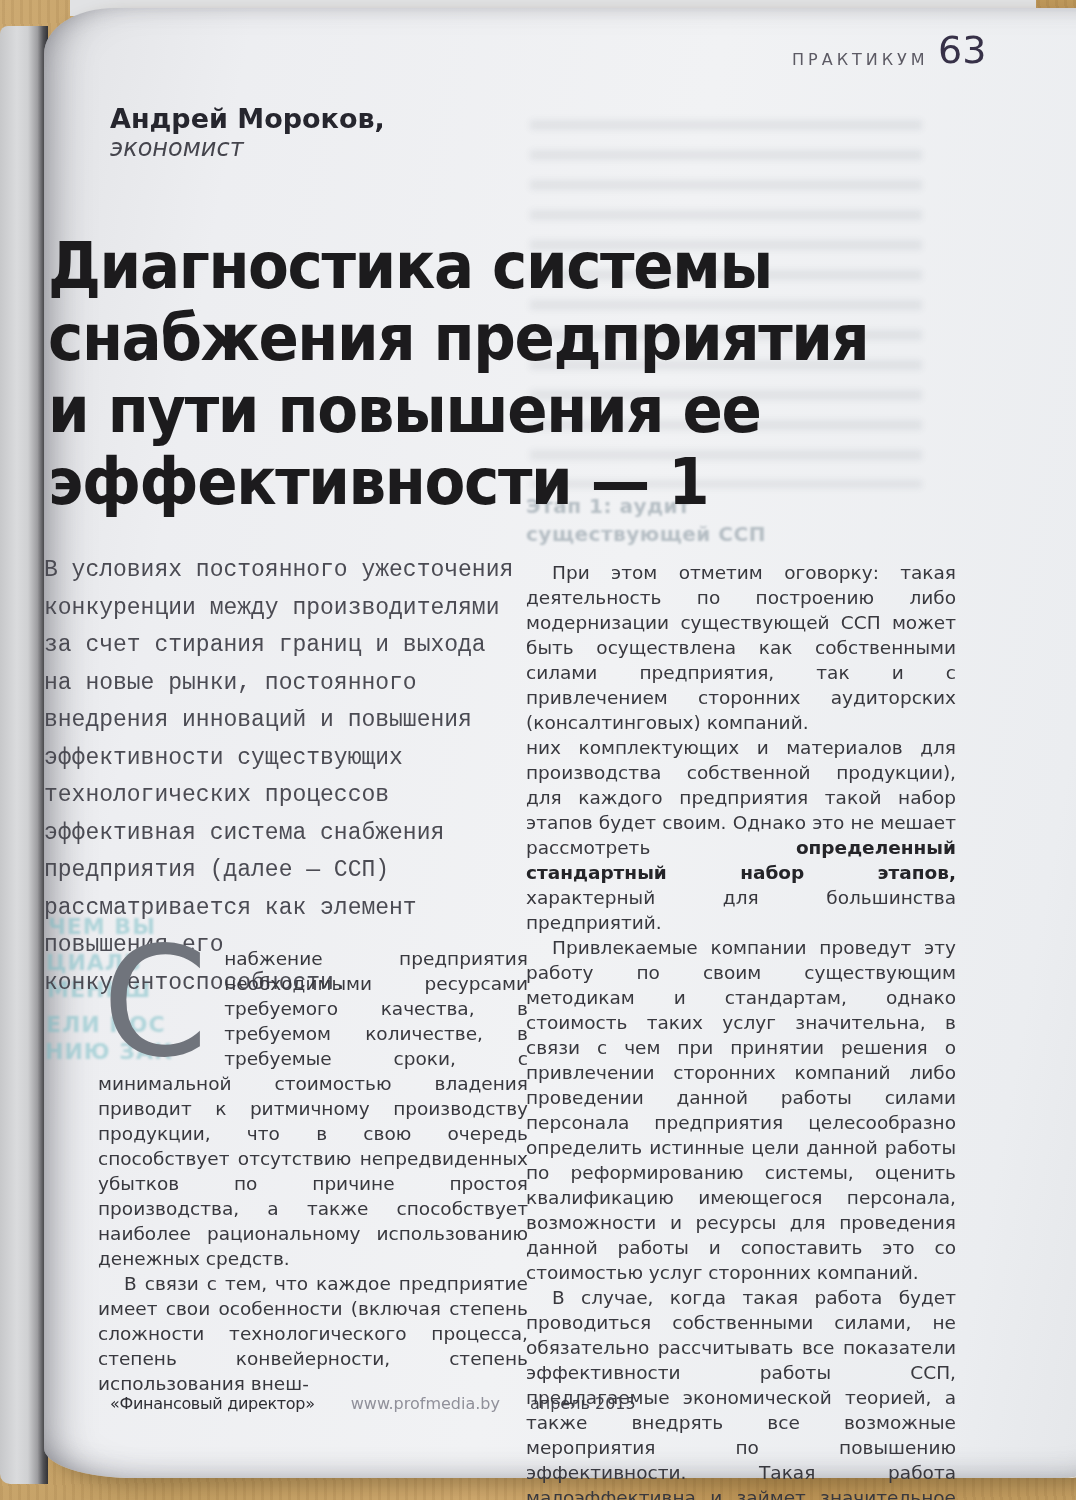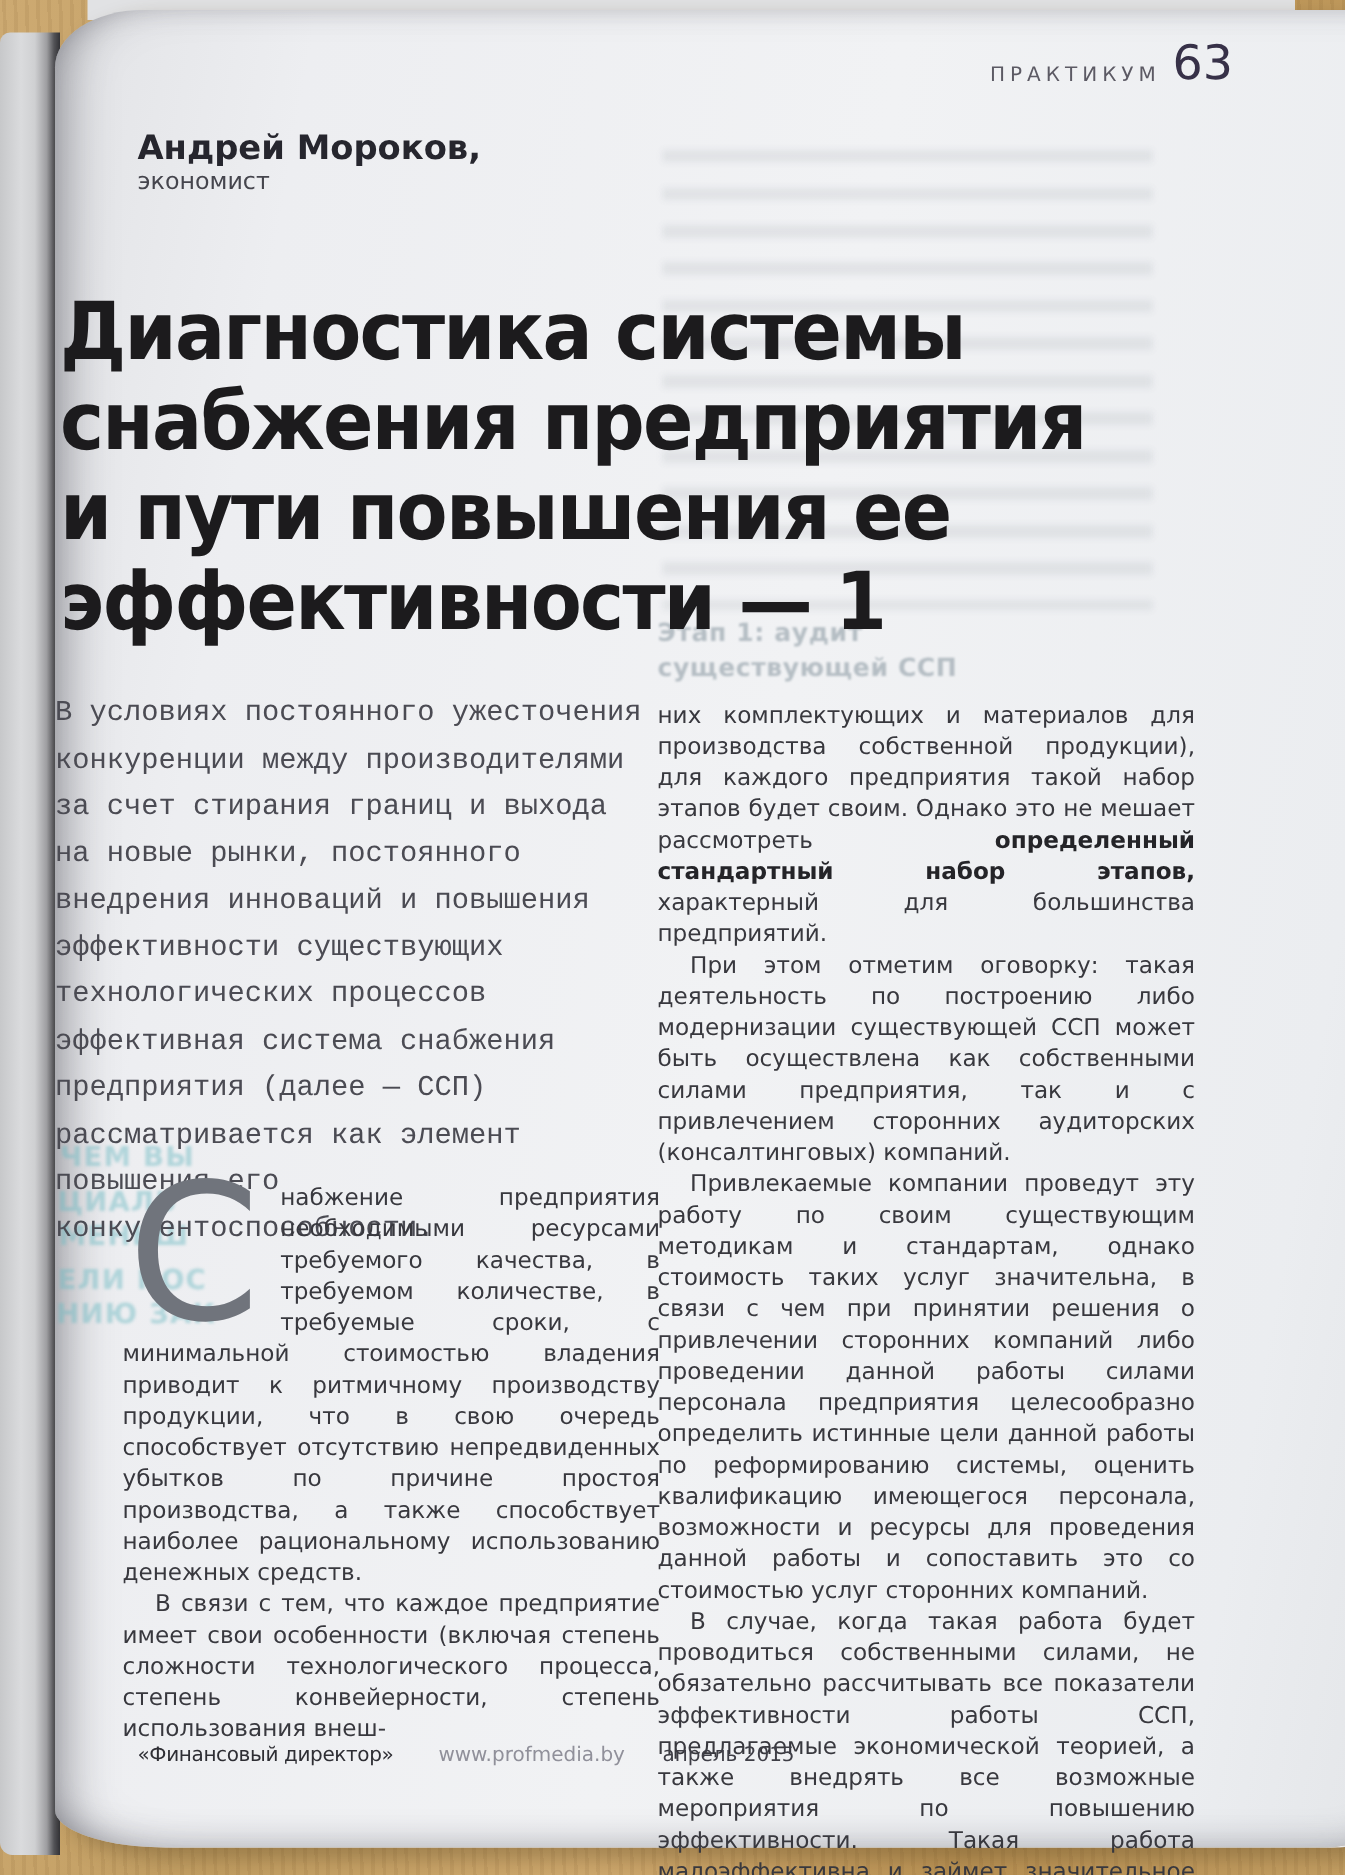--- a/index.html
+++ b/index.html
@@ -50,21 +50,21 @@
   .ghost-cyan{position:absolute;font-weight:bold;font-size:22px;letter-spacing:1px;color:rgba(110,185,195,0.48);filter:blur(1.3px);}
   .gc-1{left:4px;top:906px;} .gc-2{left:2px;top:942px;} .gc-3{left:3px;top:969px;}
   .gc-4{left:2px;top:1004px;} .gc-5{left:1px;top:1031px;}
 
   
   .kicker{position:absolute;left:748px;top:42px;font-size:16px;letter-spacing:4px;color:#5c5a64;}
   .pagenum{position:absolute;left:894px;top:20px;font-size:38px;font-weight:400;color:#373148;}
 
   
   .author-name{position:absolute;left:66px;top:95px;font-size:27px;font-weight:bold;color:#26262e;}
-  .author-role{position:absolute;left:66px;top:126px;font-size:19px;color:#45454d;}
+  .author-role{position:absolute;left:66px;top:126px;font-size:24px;color:#45454d;font-style:italic;}
 
   
   .title{
     position:absolute;left:4px;top:222px;width:1000px;margin:0;
     font-size:64px;line-height:72px;font-weight:900;color:#1c1b1d;letter-spacing:-1.5px;
     transform:scaleX(0.93);transform-origin:left top;
   }
 
   
   .lead{
@@ -126,22 +126,22 @@
       <span style="display:block">эффективности — 1</span>
     </h1>
 
     <p class="lead">В условиях постоянного ужесточения конкуренции между производителями за счет стирания границ и выхода на новые рынки, постоянного внедрения инноваций и повышения эффективности существующих технологических процессов эффективная система снабжения предприятия (далее — ССП) рассматривается как элемент повышения его конкурентоспособности.</p>
 
     <div class="col col-left" id="col-left">
         <p class="body-para"><span class="dropcap">С</span><span>набжение предприятия необходимыми ресурсами требуемого качества, в требуемом количестве, в требуемые сроки, с минимальной стоимостью владения приводит к ритмичному производству продукции, что в свою очередь способствует отсутствию непредвиденных убытков по причине простоя производства, а также способствует наиболее рациональному использованию денежных средств.</span></p>
         <p class="body-para indent"><span>В связи с тем, что каждое предприятие имеет свои особенности (включая степень сложности технологического процесса, степень конвейерности, степень использования внеш-</span></p>
       </div>
     <div class="col col-right" id="col-right">
+        <p class="body-para indent"><span>При этом отметим оговорку: такая деятельность по построению либо модернизации существующей ССП может быть осуществлена как собственными силами предприятия, так и с привлечением сторонних аудиторских (консалтинговых) компаний.</span></p>
         <p class="body-para"><span>них комплектующих и материалов для производства собственной продукции), для каждого предприятия такой набор этапов будет своим. Однако это не мешает рассмотреть </span><b>определенный стандартный набор этапов,</b><span> характерный для большинства предприятий.</span></p>
-        <p class="body-para indent"><span>При этом отметим оговорку: такая деятельность по построению либо модернизации существующей ССП может быть осуществлена как собственными силами предприятия, так и с привлечением сторонних аудиторских (консалтинговых) компаний.</span></p>
         <p class="body-para indent"><span>Привлекаемые компании проведут эту работу по своим существующим методикам и стандартам, однако стоимость таких услуг значительна, в связи с чем при принятии решения о привлечении сторонних компаний либо проведении данной работы силами персонала предприятия целесообразно определить истинные цели данной работы по реформированию системы, оценить квалификацию имеющегося персонала, возможности и ресурсы для проведения данной работы и сопоставить это со стоимостью услуг сторонних компаний.</span></p>
         <p class="body-para indent"><span>В случае, когда такая работа будет проводиться собственными силами, не обязательно рассчитывать все показатели эффективности работы ССП, предлагаемые экономической теорией, а также внедрять все возможные мероприятия по повышению эффективности. Такая работа малоэффективна и займет значительное количество времени.</span></p>
       </div>
 
     <div class="footer">
       <span class="mag">«Финансовый директор»</span><span class="site">www.profmedia.by</span><span class="issue">апрель 2015</span>
     </div>
 
   </div>
 </div>

